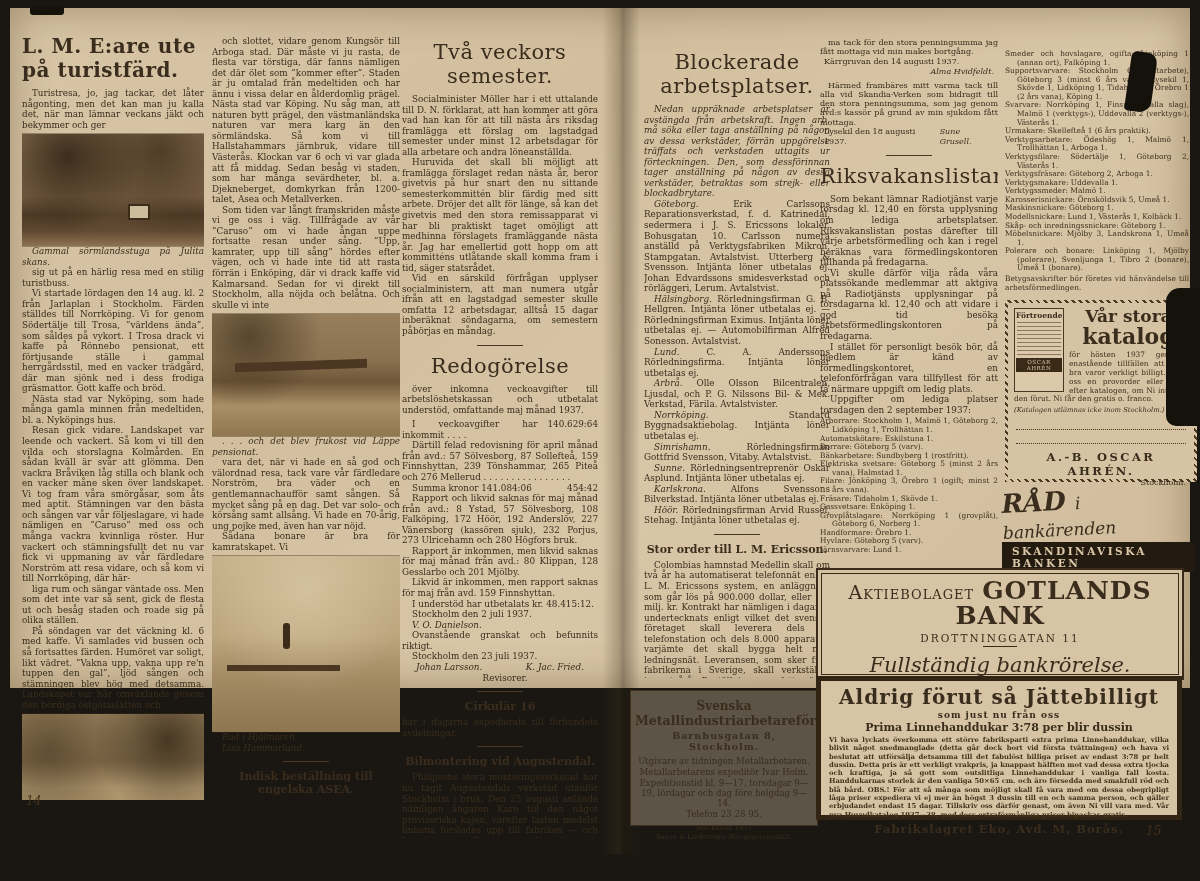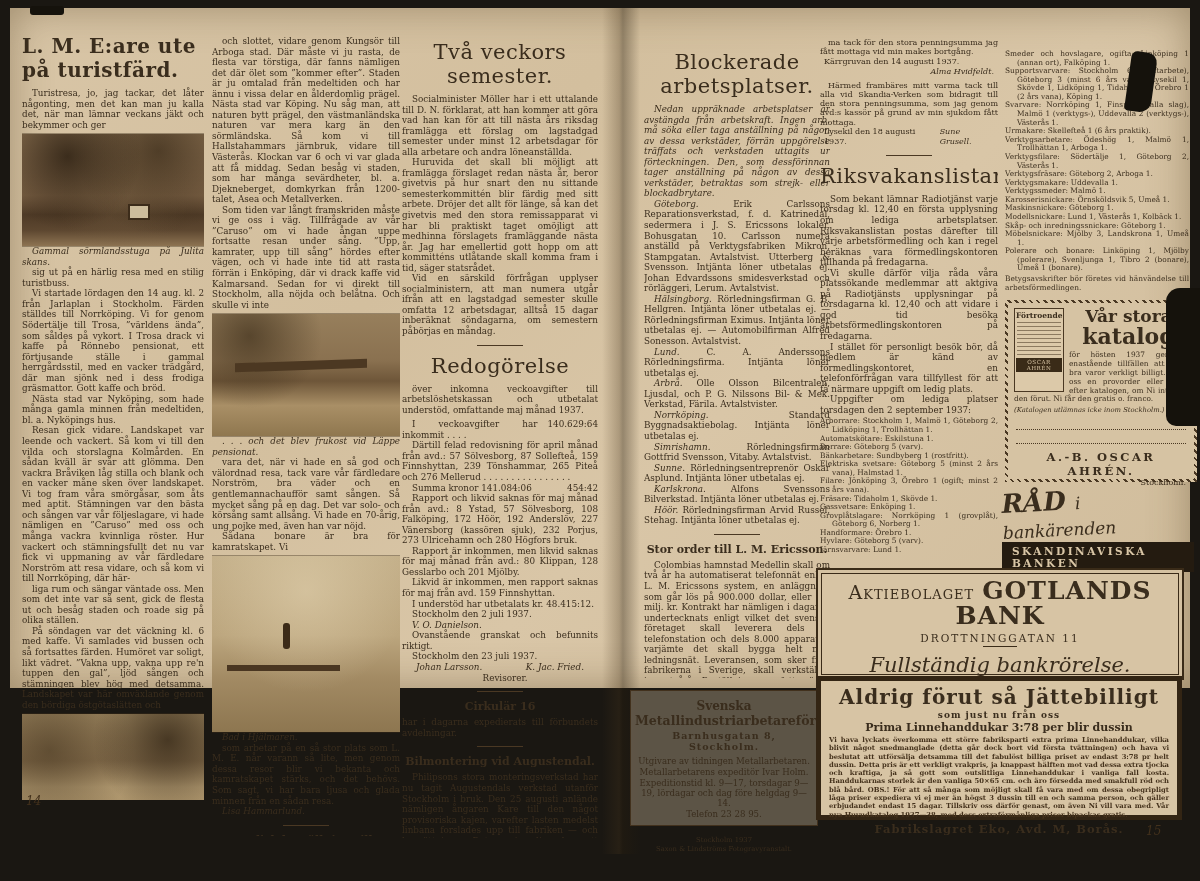--- a/index.html
+++ b/index.html
@@ -49,21 +49,21 @@
      radial-gradient(circle at 50% 20%,rgba(230,214,180,.5),rgba(230,214,180,0) 60%),
      linear-gradient(180deg,#c4b08a 0%,#bca67e 45%,#a28a63 70%,#8d7650 100%);}
   #photo-hjalmaren .board{position:absolute;left:8%;top:62%;width:60%;height:6px;background:#4a3621;}
   #photo-hjalmaren .figure{position:absolute;left:38%;top:38%;width:7px;height:26px;background:#3c2b18;border-radius:3px;}
   
   .unionbox{position:absolute;border:1.5px solid #42311d;padding:6px 4px;text-align:center;background:rgba(218,199,168,.35);}
   .unionbox .n1{font-weight:bold;font-size:12px;margin:2px 0 0;}
   .unionbox .n2{font-weight:bold;font-size:12.5px;margin:0 0 2px;}
   .unionbox .addr{font-weight:bold;font-size:9.5px;letter-spacing:1px;margin:0 0 4px;}
   .unionbox p{font-size:8.6px;margin:1px 0;}
-  .unionbox .foot{font-size:6.8px;margin-top:17px;}
+  .unionbox .foot{font-size:6.8px;margin-top:5px;}
   
   .ahren{position:absolute;background:repeating-linear-gradient(45deg,#4a3823 0 2px,#d6c3a3 2px 5px);padding:3px;}
   .ahren .inner{background:#d6c3a3;height:100%;box-sizing:border-box;padding:5px 6px;position:relative;}
   .ahren .t1{font-weight:bold;font-size:17px;text-align:center;margin:0;line-height:1;}
   .ahren .t2{font-weight:bold;font-size:22px;text-align:center;margin:0 0 4px;line-height:1;}
   .ahren .thumb{float:left;width:46px;height:78px;border:1px solid #4a3823;margin:0 5px 2px 0;padding:2px 1px;text-align:center;background:#dcc9a9;}
   .ahren .thumb .ft{font-weight:bold;font-size:7.5px;}
   .ahren .thumb .lines{height:34px;background:repeating-linear-gradient(180deg,rgba(74,56,35,.55) 0 1px,transparent 1px 4px);margin:2px 1px;}
   .ahren .thumb .band{background:#3a2b18;color:#d9c6a6;font-size:5.6px;letter-spacing:.5px;padding:1px 0;}
   .ahren .bodysmall{font-size:7.4px;line-height:1.2;text-align:justify;margin:0;}
@@ -133,24 +133,20 @@
     <div>
 
     <p>vara det, när vi hade en så god och välordnad resa, tack vare vår färdledare Norström, bra väder och en gentlemannachaufför samt sången. Så mycket sång på en dag. Det var solo- och körsång samt allsång. Vi hade en 70-årig, ung pojke med, även han var nöjd.</p>
         <p>Sådana bonare är bra för kamratskapet. Vi</p>
       </div>
     <div class="photo" id="photo-hjalmaren">
       <div class="board"></div>
       <div class="figure"></div>
     </div>
     <p class="caption">Bad i Hjälmaren.</p>
-    <div>
-
-    <p>som arbetar på en så stor plats som L. M. E. når varann så lite, men genom dessa resor blir vi bekanta och kamratskapet stärks, och det behövs. Som sagt, vi har bara ljusa och glada minnen från en sådan resa.</p>
-      </div>
     <p class="sig">Lisa Hammarlund.</p>
     <hr class="rule">
     <h3 class="subhead">Indisk beställning till engelska ASEA.</h3>
 
   </div>
 
   <div class="col bodytext" style="left:392px;top:30px;width:196px;height:800px;">
     <h2 class="display">Två veckors semester.</h2>
     <div>
 

